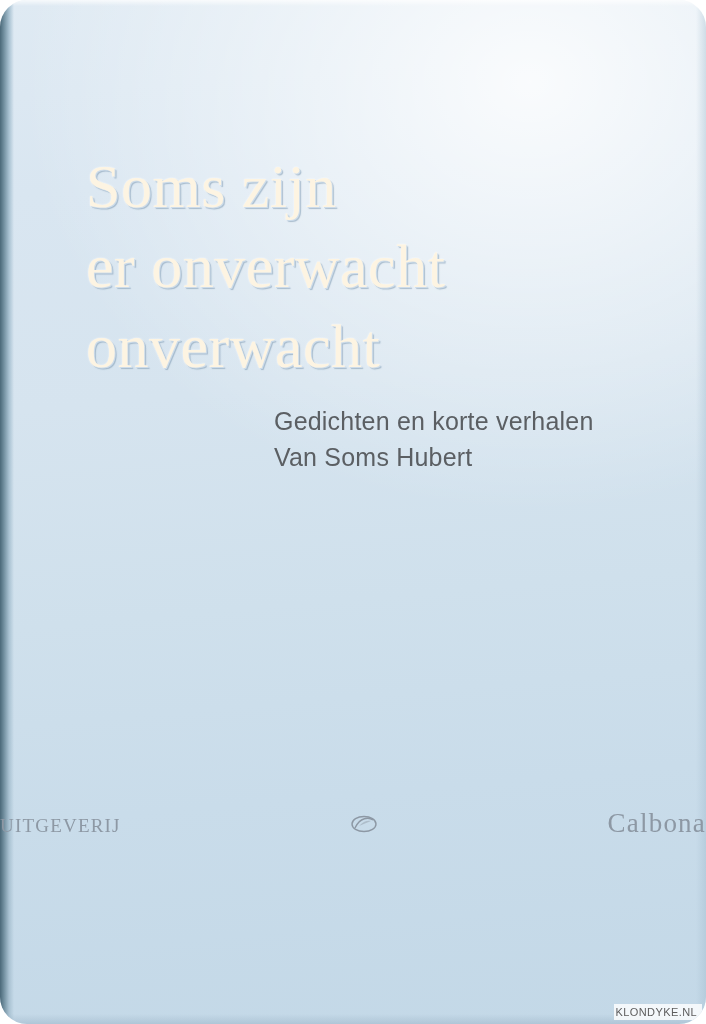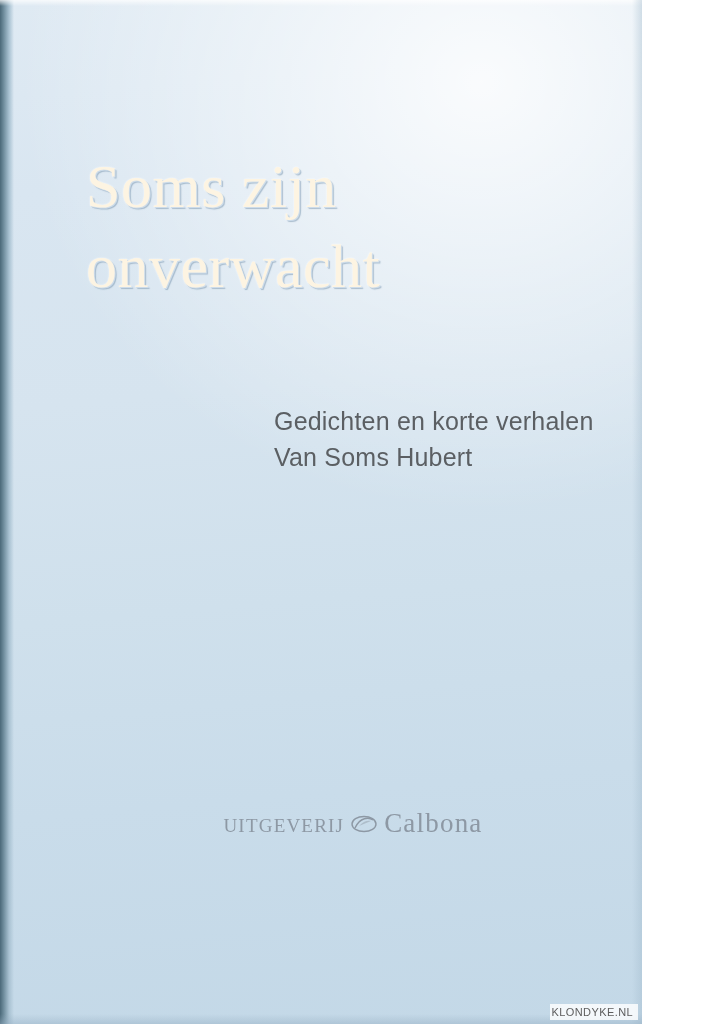--- a/index.html
+++ b/index.html
@@ -9,27 +9,28 @@
   }
   body {
     width: 706px;
     height: 1024px;
     overflow: hidden;
     font-family: "Liberation Sans", sans-serif;
   }
 
   #book-cover {
     position: relative;
-    width: 642px;
+    width: 706px;
     height: 1024px;
     
     background:
       radial-gradient(ellipse 120% 70% at 75% 8%, rgba(255,255,255,0.85) 0%, rgba(255,255,255,0.0) 60%),
       linear-gradient(175deg, #dfeaf3 0%, #d9e6f1 18%, #d6e4ef 38%, #cfe0ec 58%, #c9dcea 76%, #c3d8e7 100%);
     overflow: hidden;
+    border-radius: 27px;
   }
 
   
   .spine-shadow {
     position: absolute;
     left: 0;
     top: 0;
     width: 14px;
     height: 1024px;
     background: linear-gradient(90deg, #4a6878 0%, #6d8b9b 25%, #a9c2d2 65%, rgba(200,219,232,0) 100%);
@@ -93,21 +94,21 @@
 
   
   .publisher {
     position: absolute;
     left: 0;
     top: 808px;
     width: 706px;
     text-align: center;
     display: flex;
     align-items: center;
-    justify-content: center;
+    justify-content: space-between;
     gap: 7px;
   }
   .publisher-word {
     font-family: "Liberation Serif", serif;
     font-size: 27px;
     letter-spacing: 1.2px;
     color: #8d98a4;
     font-variant: small-caps;
     text-transform: lowercase;
   }
@@ -139,20 +140,21 @@
 
 <div id="book-cover">
 
   <div class="spine-shadow"></div>
   <div class="edge-top"></div>
   <div class="edge-right"></div>
   <div class="edge-bottom"></div>
 
   <div class="title-block">
     <div class="title-line">Soms zijn</div>
+    <div class="title-line">er onverwacht</div>
     <div class="title-line">onverwacht</div>
   </div>
 
   <div class="subtitle-block">
     <div class="subtitle-line">Gedichten en korte verhalen</div>
     <div class="subtitle-line">Van Soms Hubert</div>
   </div>
 
   <div class="publisher">
     <span class="publisher-word">Uitgeverij</span>

